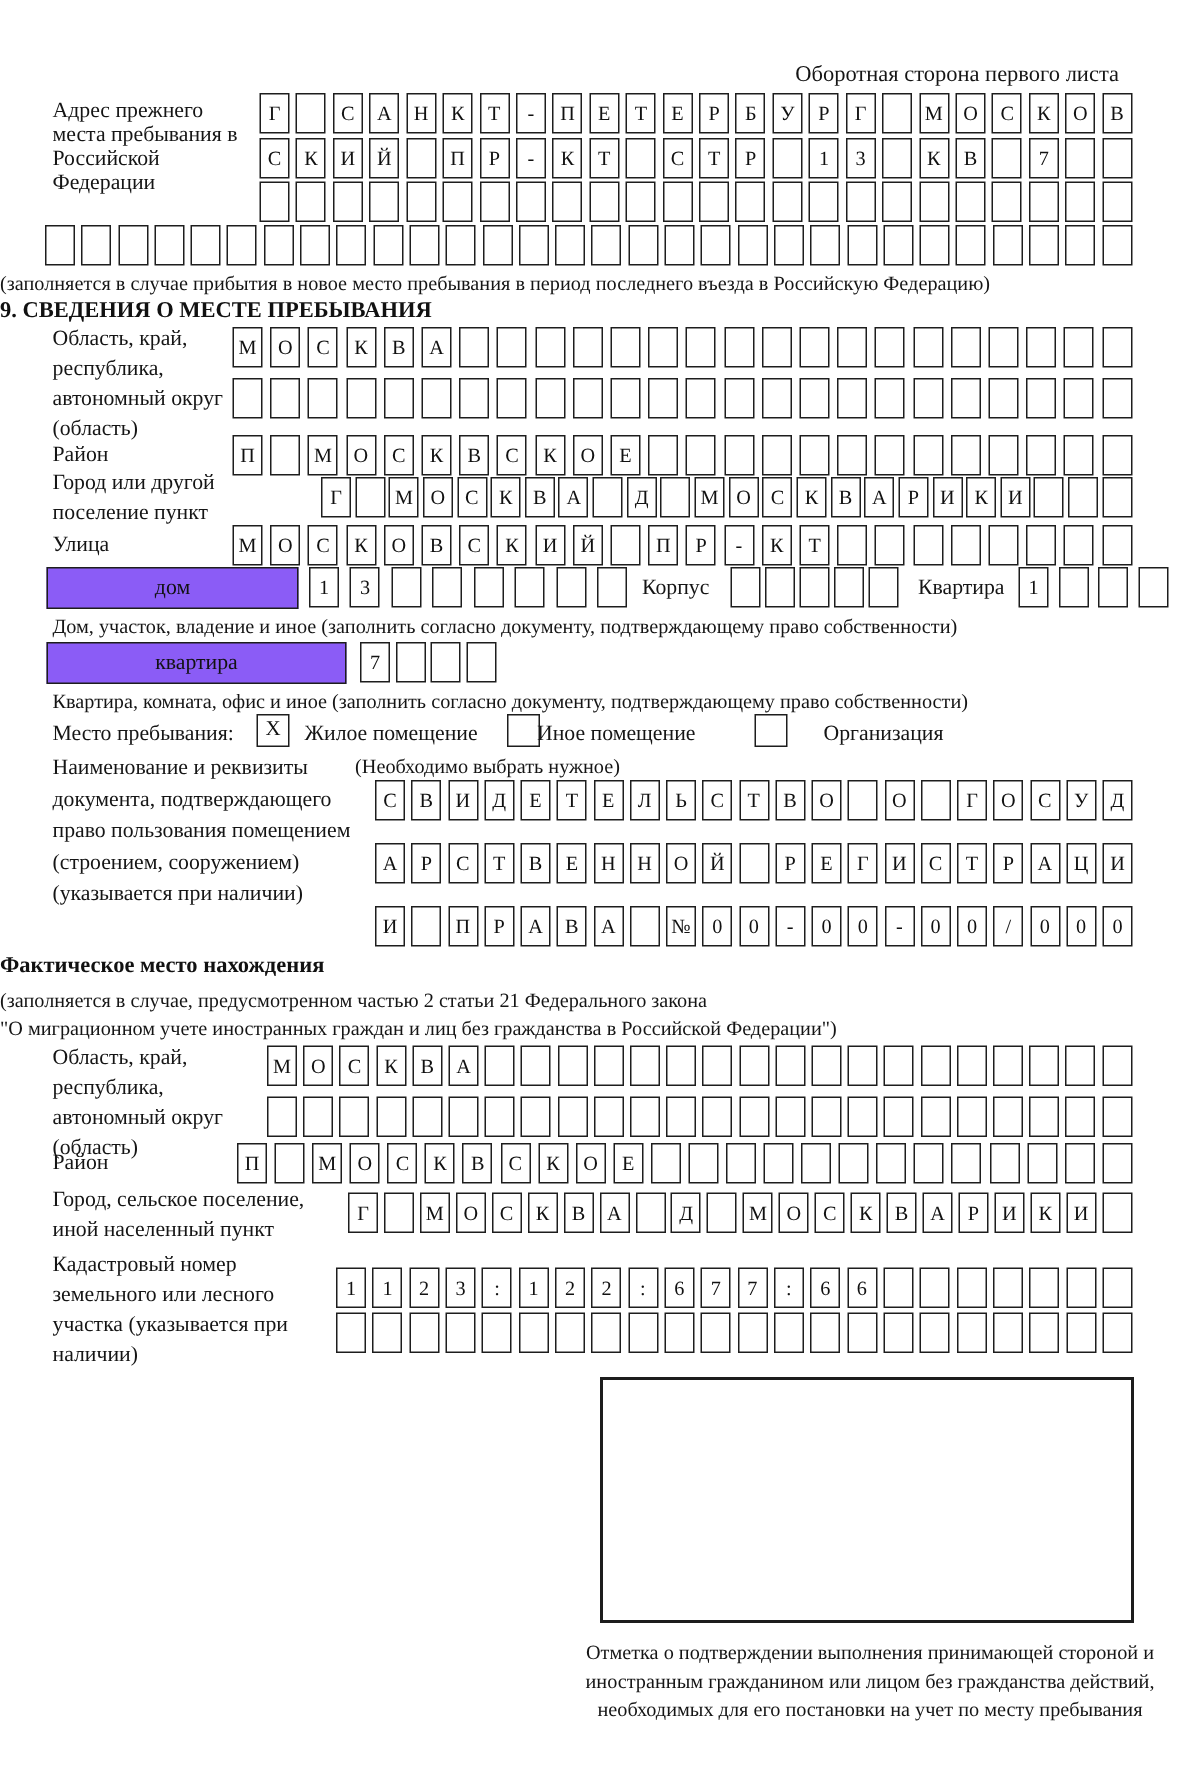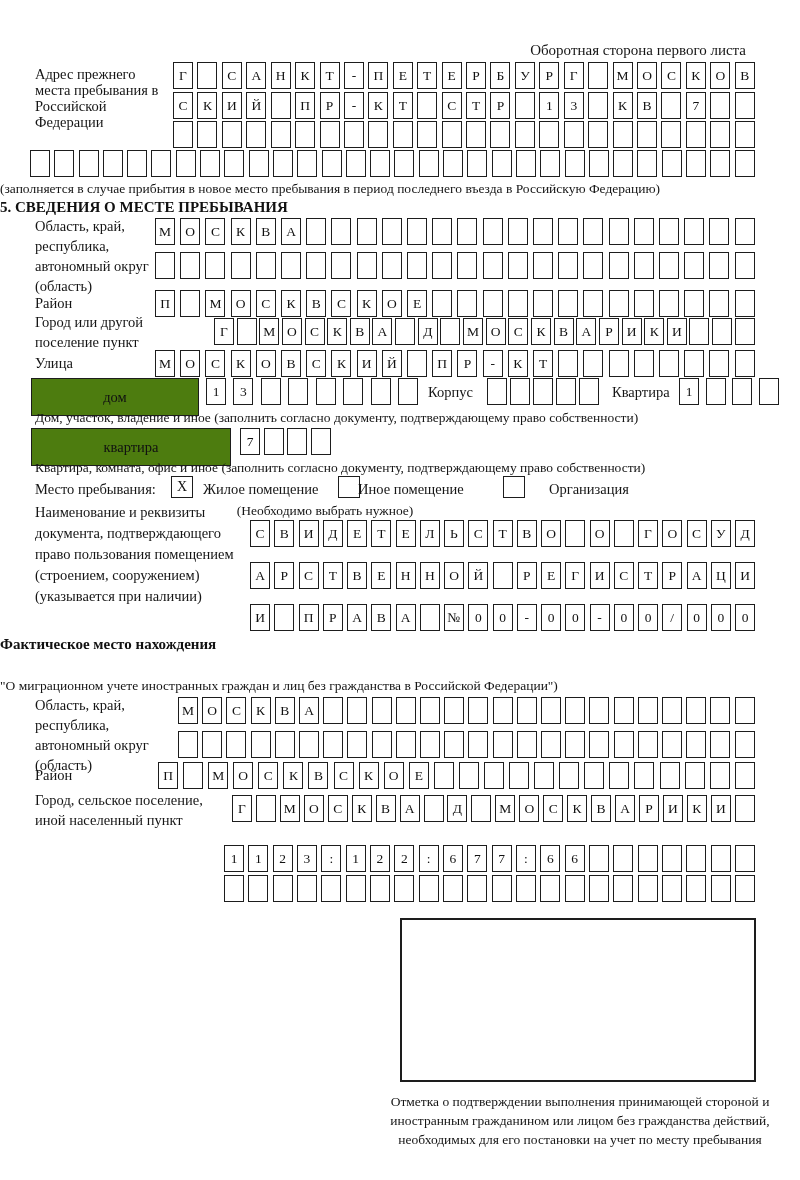--- a/index.html
+++ b/index.html
@@ -7,22 +7,22 @@
         font-family:"Liberation Serif","DejaVu Serif",serif;overflow:hidden;}
   .abs{position:absolute;}
   .lbl{font-size:14.5px;line-height:20px;color:#151515;}
   .cap{font-size:13.5px;line-height:16px;color:#151515;}
   .center{text-align:left;left:0;right:0;}
   .bold{font-weight:bold;}
   .cellrow{display:flex;justify-content:space-between;}
   .cell{box-sizing:border-box;width:20px;height:27px;border:1.6px solid #1d1d1d;
         display:flex;align-items:center;justify-content:center;
         font-size:13.5px;font-weight:500;background:#fff;flex:none;}
-  .wbox{box-sizing:border-box;border:1.6px solid #1d1d1d;height:38px;
-        display:flex;align-items:center;justify-content:center;font-size:14.5px;background:#4d7c0f;}
+  .wbox{box-sizing:border-box;border:1.6px solid #1d1d1d;height:28px;
+        display:flex;align-items:center;justify-content:center;font-size:14.5px;background:#8b5cf6;}
   .chk{box-sizing:border-box;width:22px;height:22px;border:1.6px solid #1d1d1d;
        display:flex;align-items:center;justify-content:center;font-size:14px;background:#fff;}
   .stamp{box-sizing:border-box;border:2px solid #1d1d1d;background:#fff;}
 </style>
 </head>
 <body>
 
 <div class="page">
 
   <div class="abs lbl" style="top:24px;right:54px;font-size:15px;margin-top:16px;">Оборотная сторона первого листа</div>
@@ -133,21 +133,21 @@
       <div class="cell"></div>
       <div class="cell"></div>
       <div class="cell"></div>
       <div class="cell"></div>
       <div class="cell"></div>
       <div class="cell"></div>
       <div class="cell"></div>
     </div>
   <div class="abs cap center" style="top:181px;">(заполняется в случае прибытия в новое место пребывания в период последнего въезда в Российскую Федерацию)</div>
 
-  <div class="abs center bold" style="top:199px;font-size:15px;">5. СВЕДЕНИЯ О МЕСТЕ ПРЕБЫВАНИЯ</div>
+  <div class="abs center bold" style="top:199px;font-size:15px;">9. СВЕДЕНИЯ О МЕСТЕ ПРЕБЫВАНИЯ</div>
 
   <div class="abs lbl" style="left:35px;top:216px;width:116px;">Область, край, республика, автономный округ (область)</div>
   <div class="abs cellrow" style="left:155px;top:218px;width:600px;">
       <div class="cell">М</div>
       <div class="cell">О</div>
       <div class="cell">С</div>
       <div class="cell">К</div>
       <div class="cell">В</div>
       <div class="cell">А</div>
       <div class="cell"></div>
@@ -391,20 +391,21 @@
       <div class="cell">-</div>
       <div class="cell">0</div>
       <div class="cell">0</div>
       <div class="cell">/</div>
       <div class="cell">0</div>
       <div class="cell">0</div>
       <div class="cell">0</div>
     </div>
 
   <div class="abs center bold" style="top:636px;font-size:15px;">Фактическое место нахождения</div>
+  <div class="abs cap center" style="top:659px;">(заполняется в случае, предусмотренном частью 2 статьи 21 Федерального закона</div>
   <div class="abs cap center" style="top:678px;">"О миграционном учете иностранных граждан и лиц без гражданства в Российской Федерации")</div>
 
   <div class="abs lbl" style="left:35px;top:695px;width:135px;">Область, край, республика, автономный округ (область)</div>
   <div class="abs cellrow" style="left:178px;top:697px;width:577px;">
       <div class="cell">М</div>
       <div class="cell">О</div>
       <div class="cell">С</div>
       <div class="cell">К</div>
       <div class="cell">В</div>
       <div class="cell">А</div>
@@ -501,20 +502,21 @@
       <div class="cell">К</div>
       <div class="cell">В</div>
       <div class="cell">А</div>
       <div class="cell">Р</div>
       <div class="cell">И</div>
       <div class="cell">К</div>
       <div class="cell">И</div>
       <div class="cell"></div>
     </div>
 
+  <div class="abs lbl" style="left:35px;top:833px;width:178px;">Кадастровый номер земельного или лесного участка (указывается при наличии)</div>
   <div class="abs cellrow" style="left:224px;top:845px;width:531px;">
       <div class="cell">1</div>
       <div class="cell">1</div>
       <div class="cell">2</div>
       <div class="cell">3</div>
       <div class="cell">:</div>
       <div class="cell">1</div>
       <div class="cell">2</div>
       <div class="cell">2</div>
       <div class="cell">:</div>

